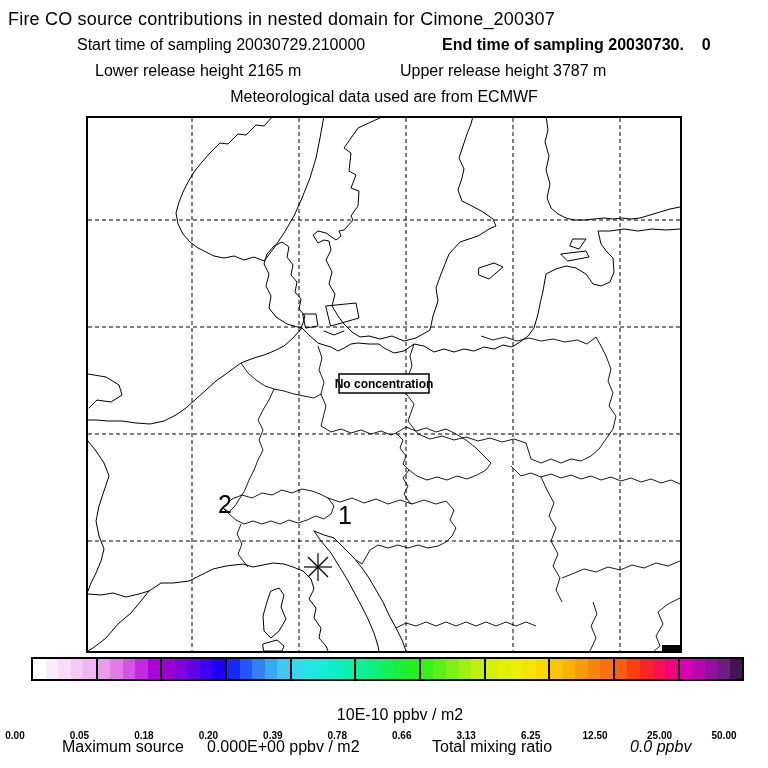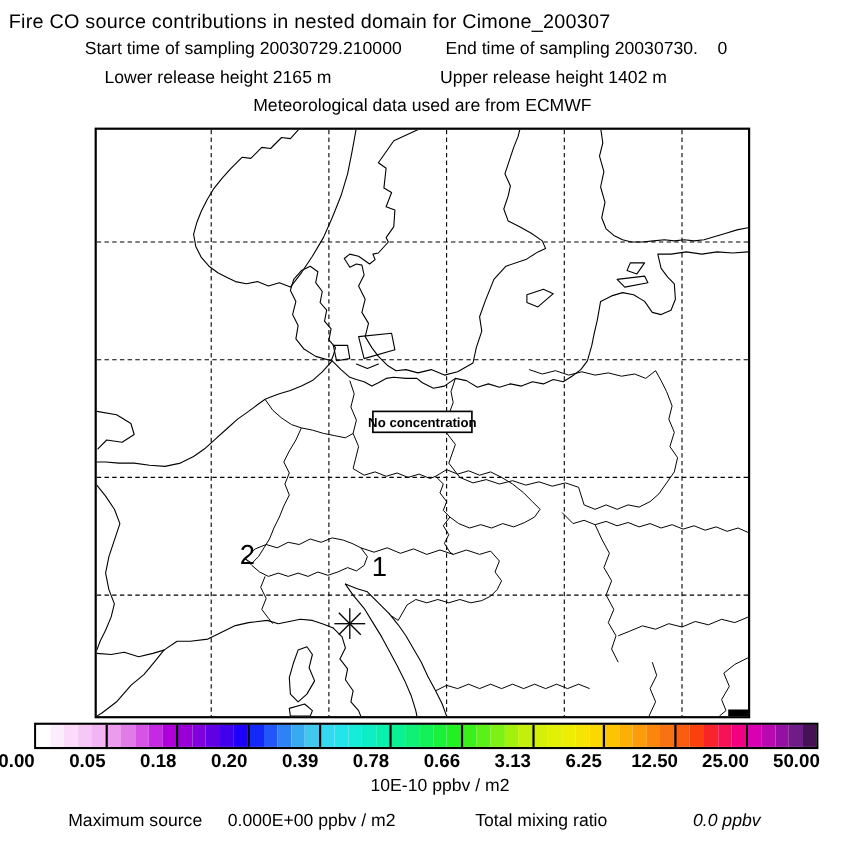--- a/index.html
+++ b/index.html
@@ -6,32 +6,32 @@
   body{width:768px;height:768px;position:relative;font-family:"Liberation Sans",sans-serif;color:#000;overflow:hidden;}
   .abs{position:absolute;white-space:pre;}
   .title{font-size:18px;font-weight:normal;letter-spacing:.2px;}
   .hline{font-size:16px;}
   .center{transform:translateX(-50%);}
   #map-frame{position:absolute;left:86px;top:116px;width:592px;height:533px;border:2px solid #000;background:#fff;}
   #colorbar{position:absolute;left:31px;top:657px;width:709px;height:20px;border:2px solid #000;display:flex;}
   #colorbar .cell{flex:1 1 auto;height:100%;}
   #colorbar .segstart{border-left:2px solid #000;}
   #tick-row{position:absolute;left:31px;top:682px;width:713px;height:18px;}
-  #tick-row span{position:absolute;transform:translateX(-50%);font-size:17px;font-weight:bold;white-space:pre;}
+  #tick-row span{position:absolute;transform:translateX(-50%);font-size:10px;font-weight:bold;white-space:pre;margin-top:48px;}
   .footline{font-size:16px;}
   svg text{font-family:"Liberation Sans",sans-serif;}
 </style>
 </head>
 <body>
 
 <div class="abs title" style="left:8px;top:9px;">Fire CO source contributions in nested domain for Cimone_200307</div>
 <div class="abs hline" style="left:33px;top:36px;margin-left:44px;">Start time of sampling 20030729.210000</div>
-<div class="abs hline" style="left:405px;top:36px;">End time of sampling 20030730.    0</div>
+<div class="abs hline" style="left:442px;top:36px;font-weight:bold;">End time of sampling 20030730.    0</div>
 <div class="abs hline" style="left:95px;top:62px;">Lower release height 2165 m</div>
-<div class="abs hline" style="left:400px;top:62px;">Upper release height 1402 m</div>
+<div class="abs hline" style="left:400px;top:62px;">Upper release height 3787 m</div>
 <div class="abs hline center" style="left:384px;top:88px;">Meteorological data used are from ECMWF</div>
 
 <div id="map-frame">
 <svg width="592" height="533" viewBox="0 0 592 533">
 
   <g stroke="#000" stroke-width="1" stroke-dasharray="4 3" fill="none">
     <line x1="104" y1="0" x2="104" y2="533"></line>
     <line x1="211" y1="0" x2="211" y2="533"></line>
     <line x1="318" y1="0" x2="318" y2="533"></line>
     <line x1="425" y1="0" x2="425" y2="533"></line>

